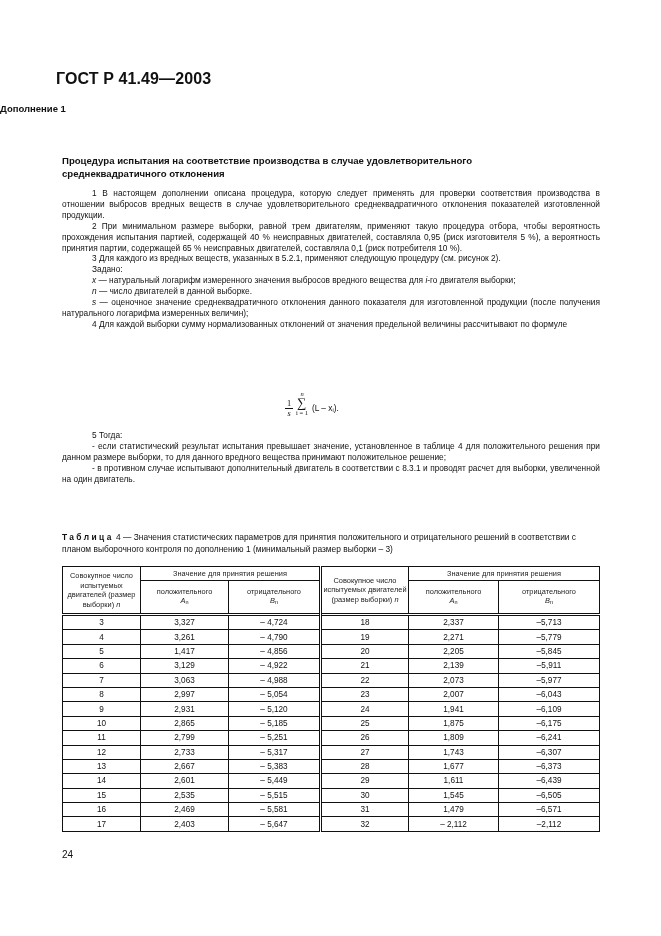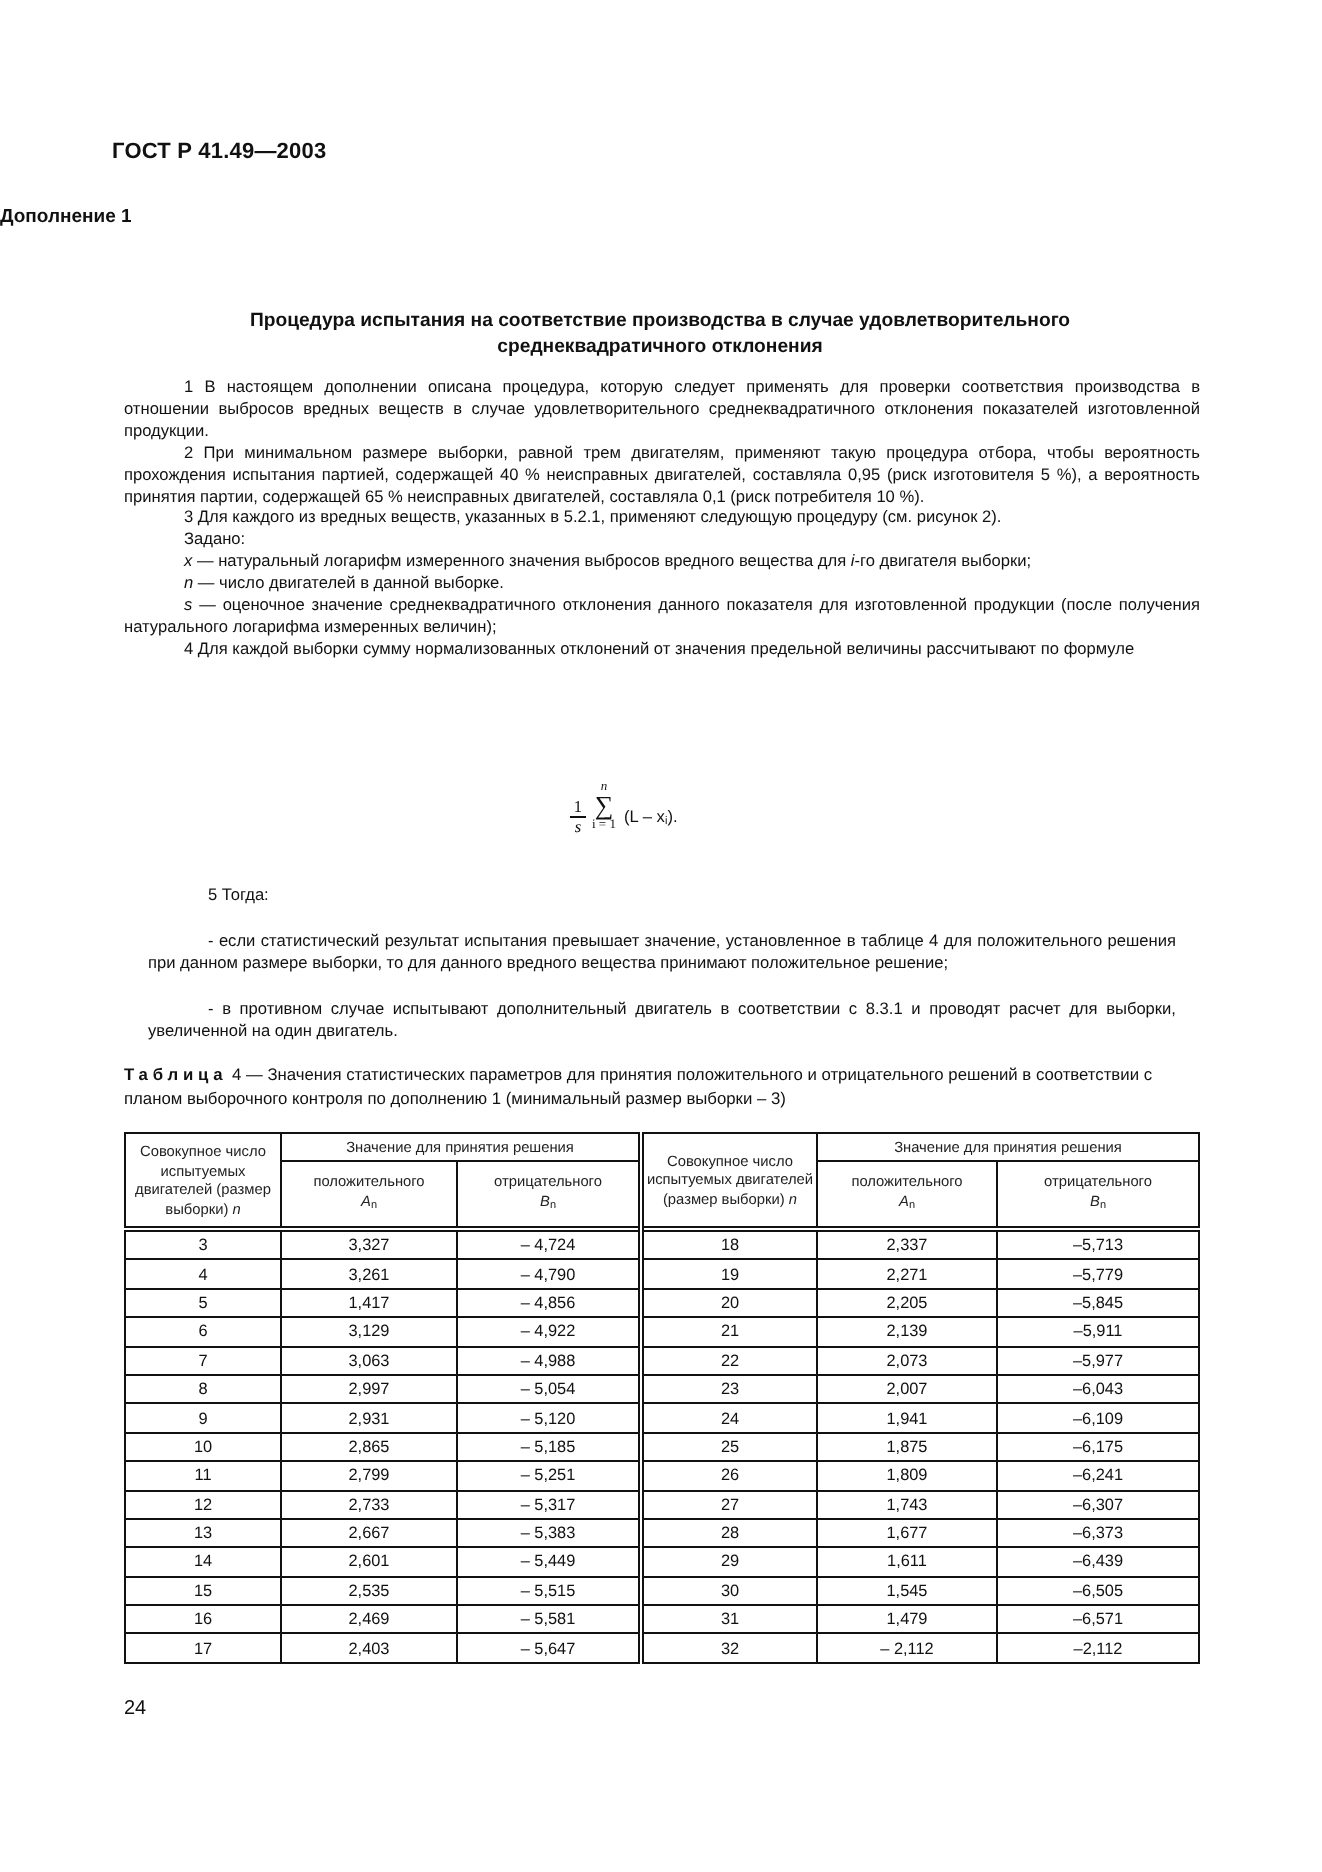--- a/index.html
+++ b/index.html
@@ -1,36 +1,36 @@
 <!DOCTYPE html>
 <html><head>
 <meta charset="utf-8">
 <style>
   html, body { margin: 0; padding: 0; background: #ffffff; }
   body { width: 661px; height: 936px; position: relative; overflow: hidden;
          font-family: "Liberation Sans", sans-serif; color: #111; }
   .abs { position: absolute; }
-  .doc-code { left: 56px; top: 70px; font-size: 11px; font-weight: bold; letter-spacing: 0.1px; }
+  .doc-code { left: 56px; top: 70px; font-size: 16px; font-weight: bold; letter-spacing: 0.1px; }
   .annex { left: 0; width: 661px; top: 103px; text-align: left; font-size: 9.5px; font-weight: bold; }
-  .title { left: 62px; width: 536px; top: 154px; text-align: center; font-size: 9.6px; font-weight: bold; line-height: 13px; }
+  .title { left: 62px; width: 536px; top: 154px; text-align: left; font-size: 9.6px; font-weight: bold; line-height: 13px; }
   .body-text { left: 62px; width: 538px; top: 188px; font-size: 8.3px; line-height: 10.9px; text-align: justify; }
   .body-text p { margin: 0; }
   .ind { text-indent: 30px; }
   .formula { left: 0; width: 661px; top: 390px; height: 36px; }
   .formula-inner { position: absolute; left: 285px; top: 0; font-size: 8.3px; font-family: "Liberation Serif", serif; }
   .frac { position: absolute; left: 0; top: 9px; text-align: center; width: 8px; }
   .frac .num { display: block; border-bottom: 0.8px solid #111; line-height: 9px; }
   .frac .den { display: block; font-style: italic; line-height: 9px; }
   .sigma { position: absolute; left: 10px; top: 0px; width: 14px; text-align: center; }
   .sigma .top { display: block; font-size: 6.5px; font-style: italic; line-height: 7px; }
   .sigma .sym { display: block; font-size: 13px; line-height: 12px; }
   .sigma .bot { display: block; font-size: 6.5px; line-height: 7px; }
   .expr { position: absolute; left: 27px; top: 13px; white-space: nowrap; font-family: "Liberation Sans", sans-serif; font-size: 8.3px; }
   .body-text2 { left: 62px; width: 538px; top: 430px; font-size: 8.3px; line-height: 10.9px; text-align: justify; }
-  .body-text2 p { margin: 12px; }
+  .body-text2 p { margin: 0; }
   .table-caption { left: 62px; width: 540px; top: 532px; font-size: 8.4px; line-height: 11.5px; }
   .spaced { letter-spacing: 2.4px; font-weight: bold; }
   table.t4 { position: absolute; left: 62px; top: 566px; width: 537px; border-collapse: collapse; font-size: 7.4px; table-layout: fixed; }
   table.t4 td, table.t4 th { border: 1px solid #111; text-align: center; padding: 0; font-weight: normal; }
   table.t4 th { line-height: 9.5px; color: #222; }
   table.t4 tr.h1 th { height: 13px; }
   table.t4 tr.h2 th { height: 32px; }
   table.t4 tbody td { height: 13.4px; font-size: 8.2px; line-height: 13px; }
   table.t4 .sep { border-right: 3px double #111; }
   table.t4 tbody tr:first-child td { border-top: 3px double #111; }

